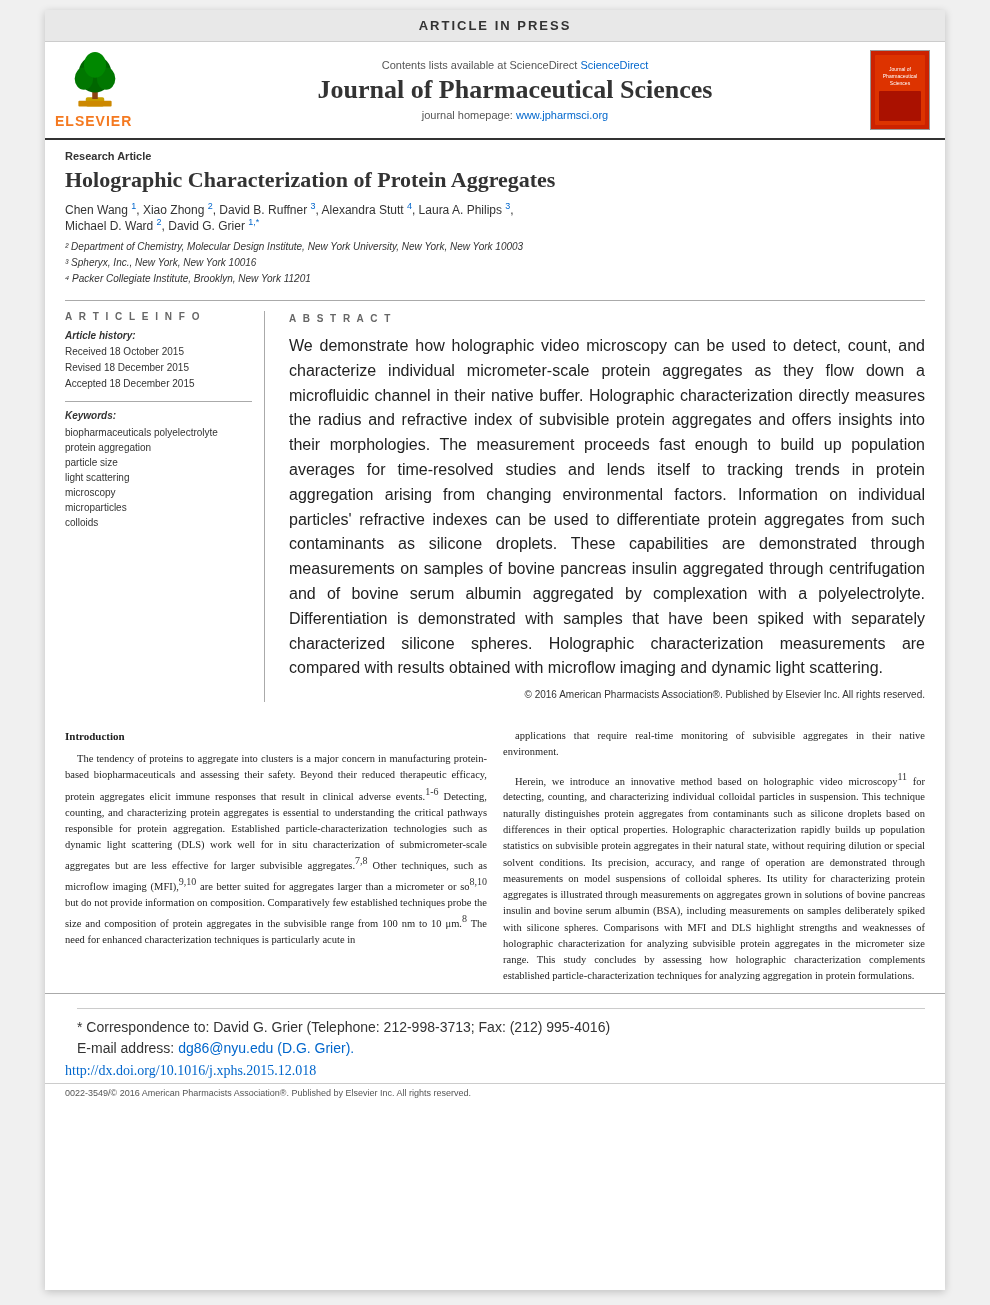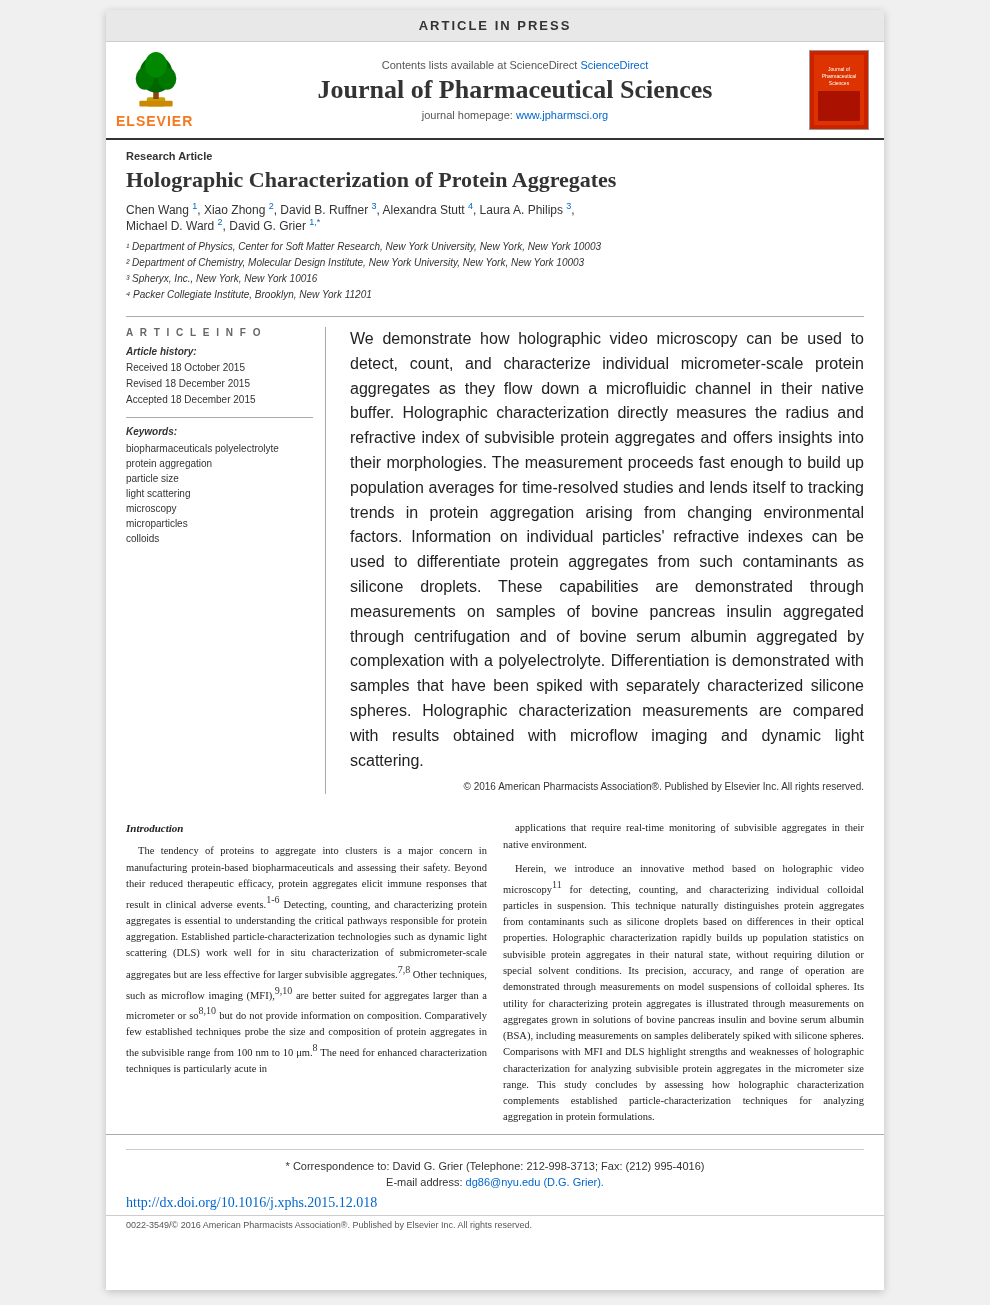--- a/index.html
+++ b/index.html
@@ -5,21 +5,21 @@
     * { box-sizing: border-box; margin: 0; padding: 0; }
     body {
       background: #f0f0f0;
       font-family: 'Times New Roman', Times, serif;
       display: flex;
       justify-content: center;
       padding: 10px;
     }
     .page {
       background: #fff;
-      width: 778px;
+      width: 900px;
       min-height: 1280px;
       padding: 0;
       box-shadow: 0 2px 8px rgba(0,0,0,0.2);
     }
     
     .article-in-press {
       background: #e8e8e8;
       text-align: center;
       padding: 8px 0;
       font-size: 13px;
@@ -254,41 +254,39 @@
       flex: 1;
       font-size: 10.5px;
       color: #222;
       line-height: 1.55;
       text-align: justify;
       font-family: 'Times New Roman', Times, serif;
     }
     .section-title {
       font-size: 11px;
       font-weight: bold;
-      font-style: italic;
       margin-bottom: 6px;
     }
     .body-para {
       margin-bottom: 8px;
       text-indent: 12px;
     }
     .sup-ref {
       font-size: 10px;
       vertical-align: super;
       color: #333;
     }
     
     .footnote-area {
-      padding: 6px 20px 0 20px;
+      padding: 6px 20px 0 32px;
       border-top: 1px solid #aaa;
-      font-size: 11px;
+      font-size: 14px;
       font-family: Arial, sans-serif;
       color: #333;
       line-height: 1.5;
-      text-align: center;
     }
     .doi-line {
       color: #0066cc;
       font-size: 14px;
       padding: 4px 20px;
     }
     .page-footer {
       padding: 4px 20px;
       font-size: 9px;
       color: #555;
@@ -358,21 +356,20 @@
   <div class="article-body">
     <div class="research-article-label">Research Article</div>
     <div class="article-main-title">Holographic Characterization of Protein Aggregates</div>
 
     <div class="authors-line">
       Chen Wang <span class="author-sup">1</span>, Xiao Zhong <span class="author-sup">2</span>, David B. Ruffner <span class="author-sup">3</span>, Alexandra Stutt <span class="author-sup">4</span>, Laura A. Philips <span class="author-sup">3</span>,<br>
       Michael D. Ward <span class="author-sup">2</span>, David G. Grier <span class="author-sup">1,*</span>
     </div>
 
     <div class="affiliations">
-      <div class="affil-item">¹ Department of Physics, Center for Soft Matter Research, New York University, New York, New York 10003</div>
       <div class="affil-item">² Department of Chemistry, Molecular Design Institute, New York University, New York, New York 10003</div>
       <div class="affil-item">³ Spheryx, Inc., New York, New York 10016</div>
       <div class="affil-item">⁴ Packer Collegiate Institute, Brooklyn, New York 11201</div>
     </div>
 
     <div class="two-col">
 
       <div class="left-col">
         <div class="col-header">A R T I C L E   I N F O</div>
         <div class="article-history-label">Article history:</div>
@@ -386,20 +383,21 @@
           <div class="keyword-item">protein aggregation</div>
           <div class="keyword-item">particle size</div>
           <div class="keyword-item">light scattering</div>
           <div class="keyword-item">microscopy</div>
           <div class="keyword-item">microparticles</div>
           <div class="keyword-item">colloids</div>
         </div>
       </div>
 
       <div class="right-col">
+        <div class="abstract-header">A B S T R A C T</div>
         <div class="abstract-text">We demonstrate how holographic video microscopy can be used to detect, count, and characterize individual micrometer-scale protein aggregates as they flow down a microfluidic channel in their native buffer. Holographic characterization directly measures the radius and refractive index of subvisible protein aggregates and offers insights into their morphologies. The measurement proceeds fast enough to build up population averages for time-resolved studies and lends itself to tracking trends in protein aggregation arising from changing environmental factors. Information on individual particles' refractive indexes can be used to differentiate protein aggregates from such contaminants as silicone droplets. These capabilities are demonstrated through measurements on samples of bovine pancreas insulin aggregated through centrifugation and of bovine serum albumin aggregated by complexation with a polyelectrolyte. Differentiation is demonstrated with samples that have been spiked with separately characterized silicone spheres. Holographic characterization measurements are compared with results obtained with microflow imaging and dynamic light scattering.</div>
         <div class="copyright-line">© 2016 American Pharmacists Association®. Published by Elsevier Inc. All rights reserved.</div>
       </div>
     </div>
   </div>
 
   <div class="main-content">
 
     <div class="body-left">
       <div class="section-title">Introduction</div>

